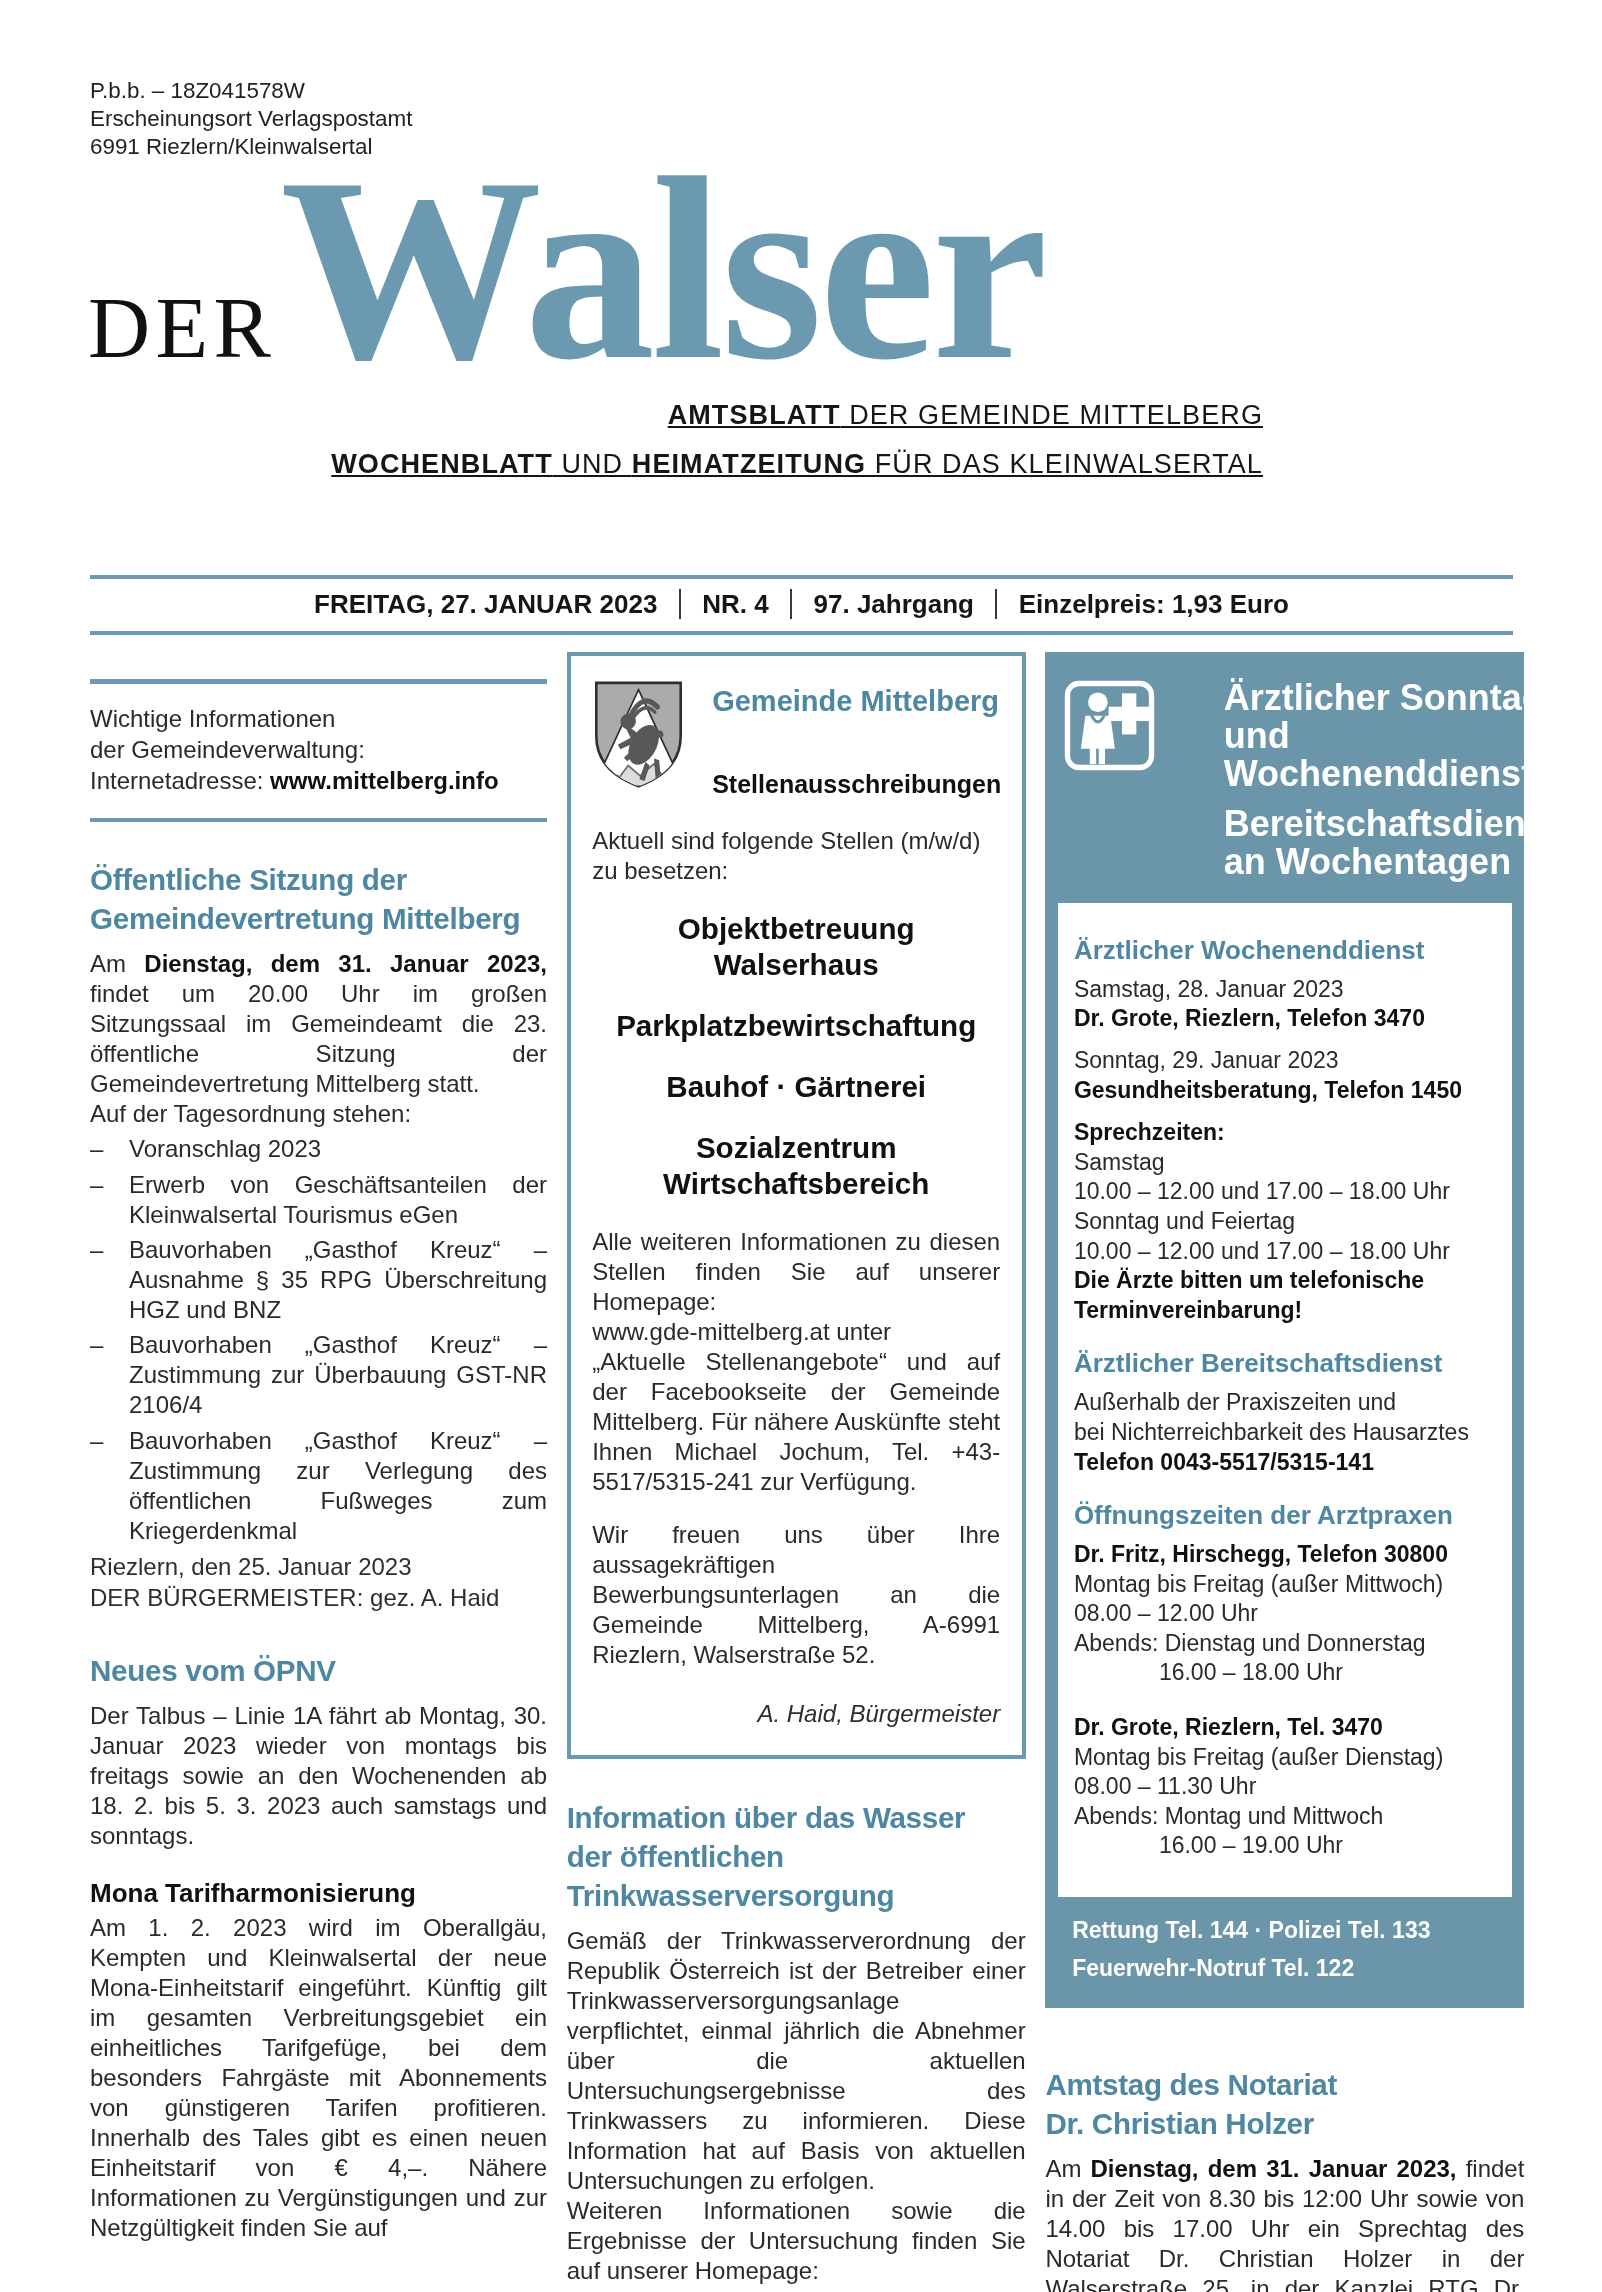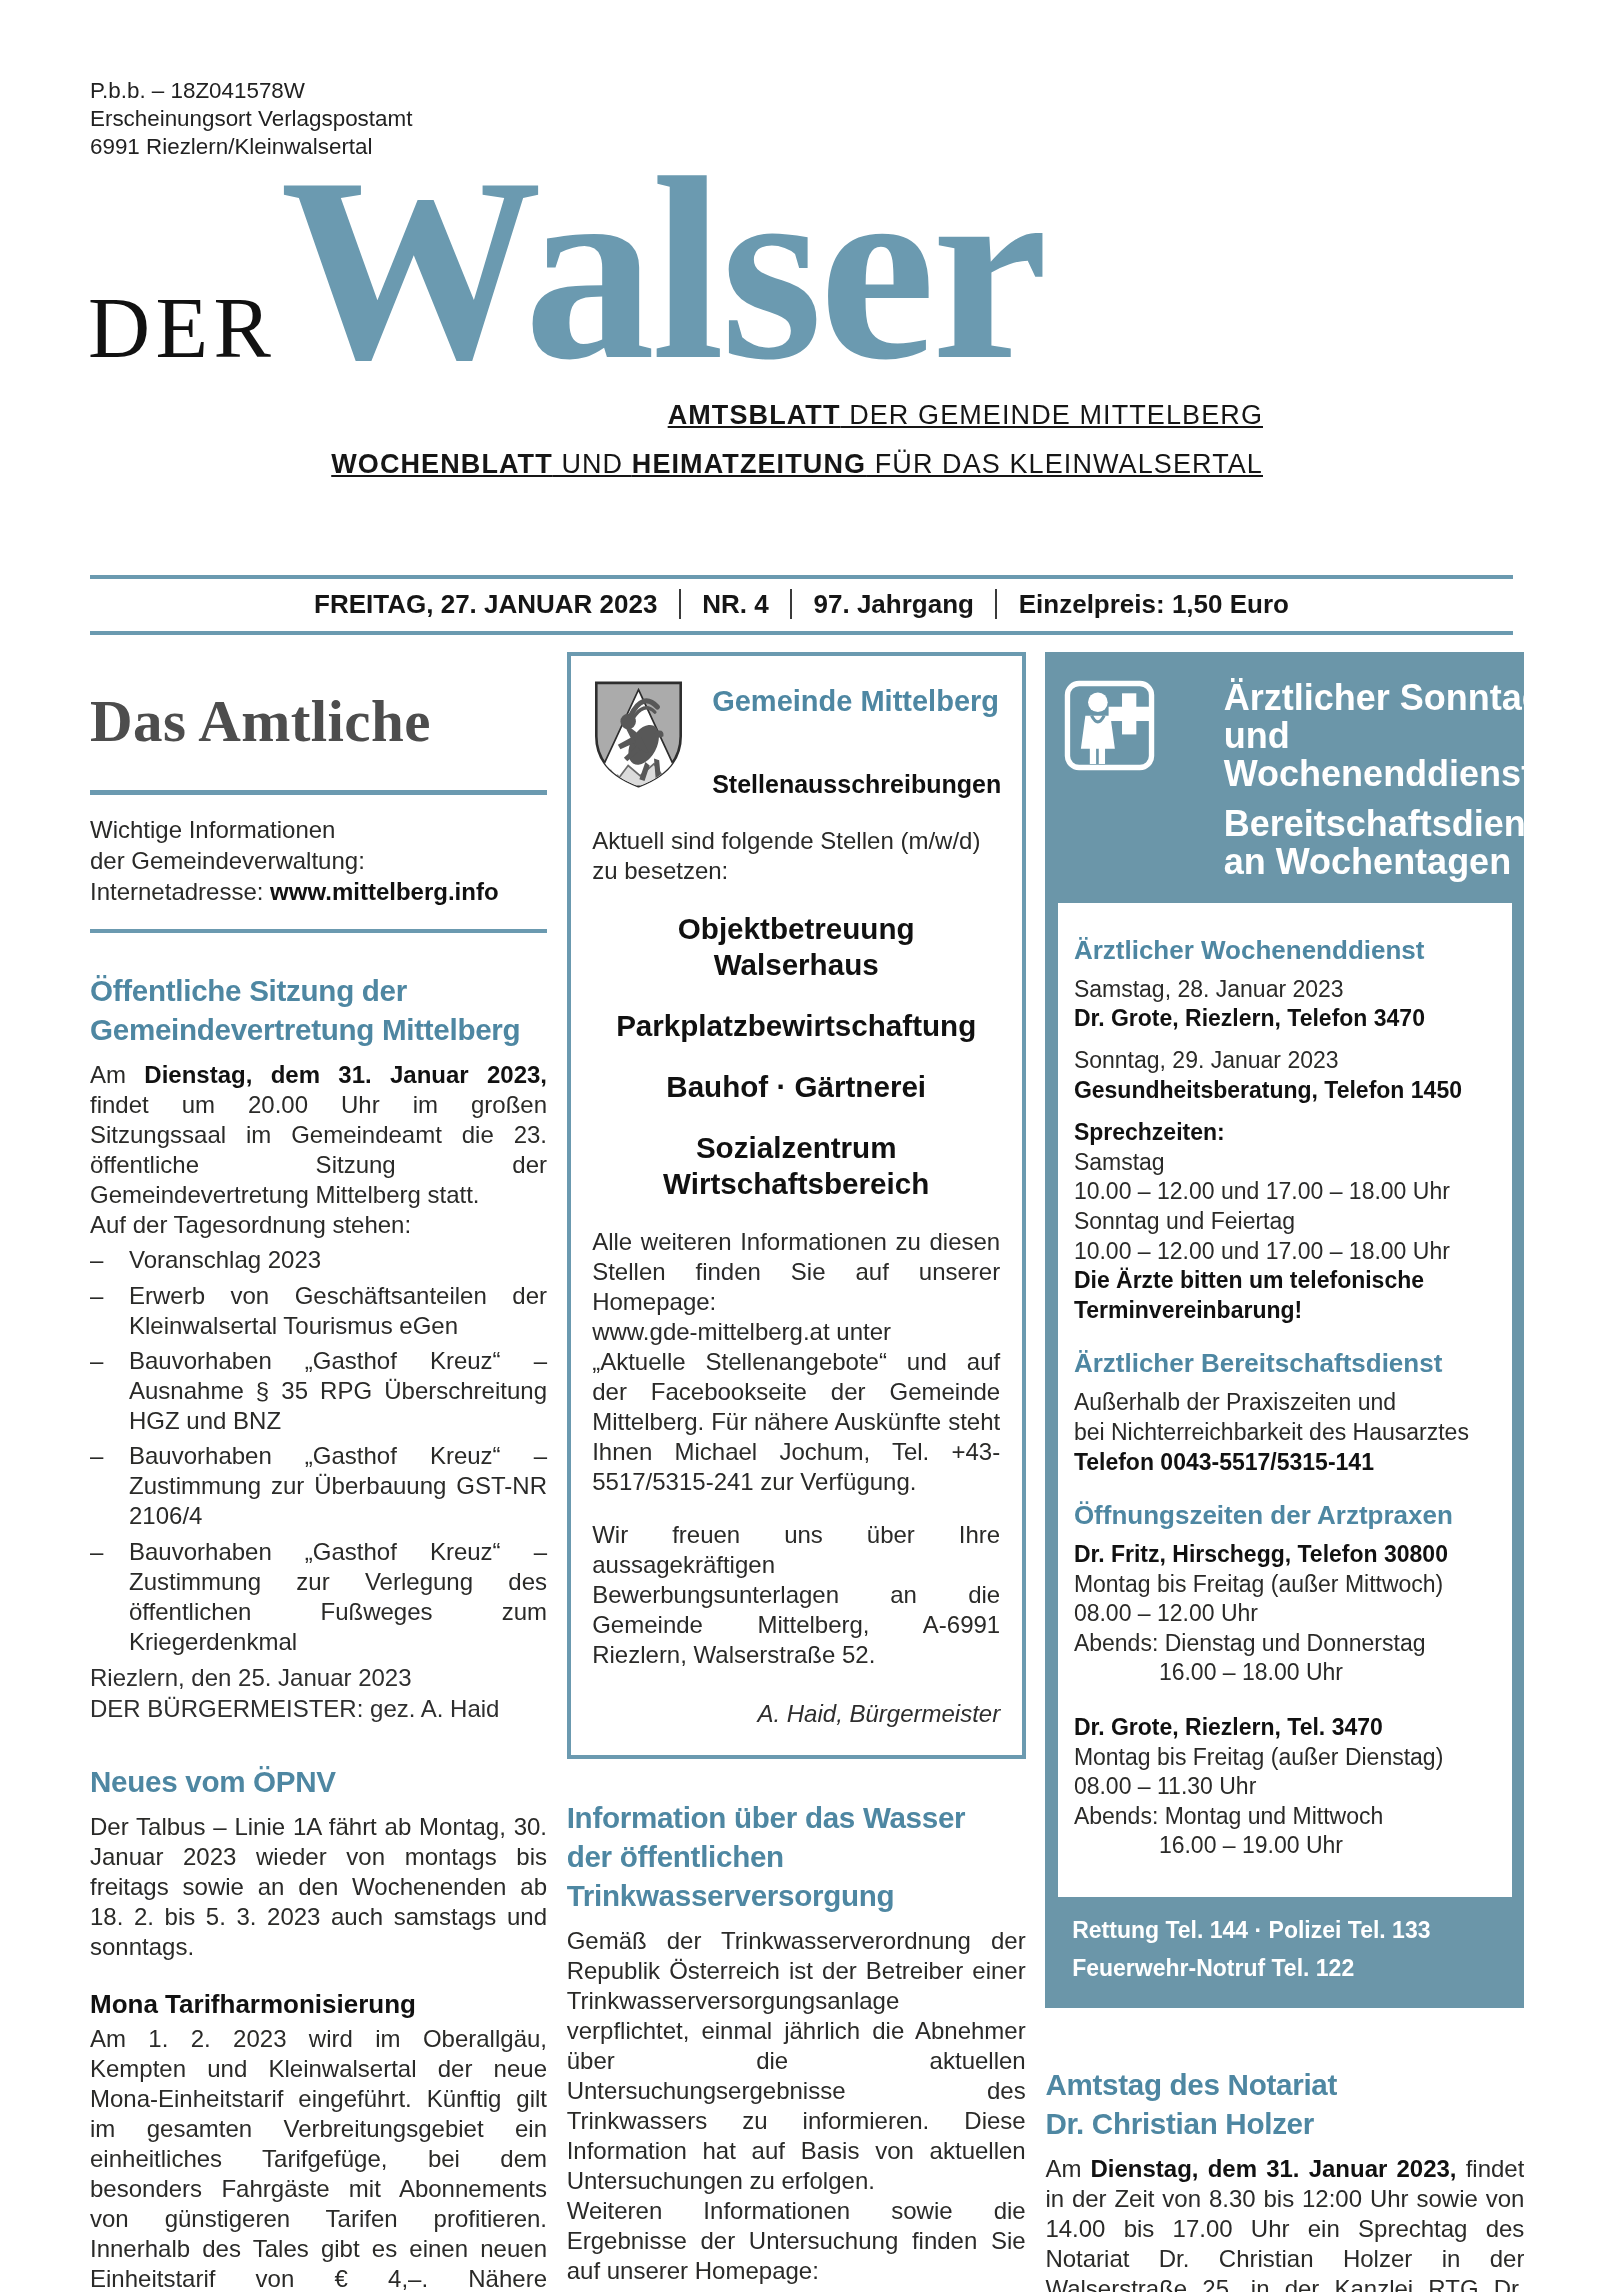--- a/index.html
+++ b/index.html
@@ -108,27 +108,26 @@
   <div class="masthead-title">
     <span class="der">DER</span>
     <span class="walser">Walser</span>
   </div>
   <div class="masthead-sub">
     <div class="sub-line"><b>AMTSBLATT</b><span> DER GEMEINDE MITTELBERG</span></div>
     <div class="sub-line"><b>WOCHENBLATT</b><span> UND </span><b>HEIMATZEITUNG</b><span> FÜR DAS KLEINWALSERTAL</span></div>
   </div>
 
   <div class="dateline">
-    <span>FREITAG, 27. JANUAR 2023</span><span class="sep"></span><span>NR. 4</span><span class="sep"></span><span>97. Jahrgang</span><span class="sep"></span><span>Einzelpreis: 1,50 Euro</span>
+    <span>FREITAG, 27. JANUAR 2023</span><span class="sep"></span><span>NR. 4</span><span class="sep"></span><span>97. Jahrgang</span><span class="sep"></span><span>Einzelpreis: 1,93 Euro</span>
   </div>
 
   <main class="columns">
 
     <section>
-      <h1 class="section-title">Das Amtliche</h1>
       <div class="rule r1"></div>
       <div class="intro">
         <div>Wichtige Informationen</div>
         <div>der Gemeindeverwaltung:</div>
         <div><span>Internetadresse: </span><b>www.mittelberg.info</b></div>
       </div>
       <div class="rule r2"></div>
 
       <article class="article">
         <h2 class="article-heading">Öffentliche Sitzung der

